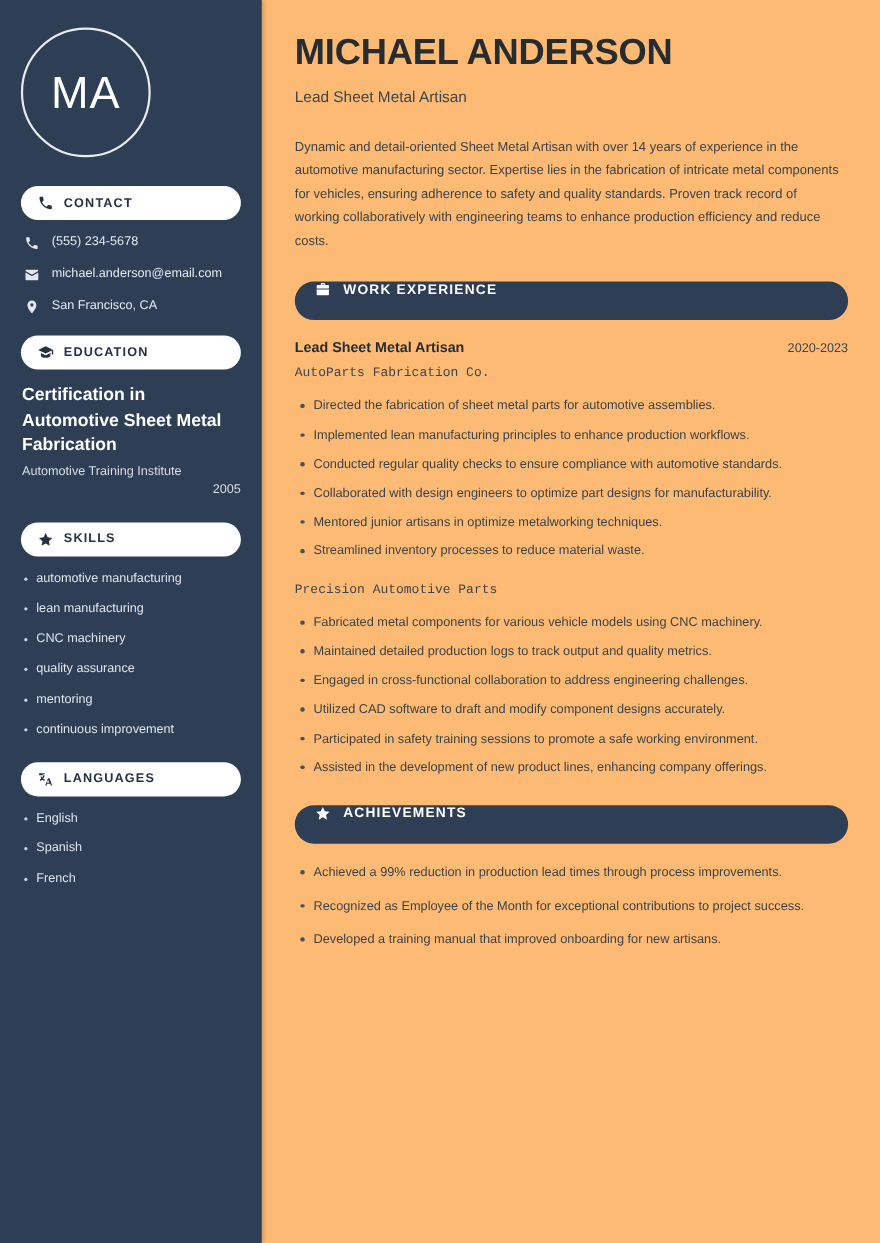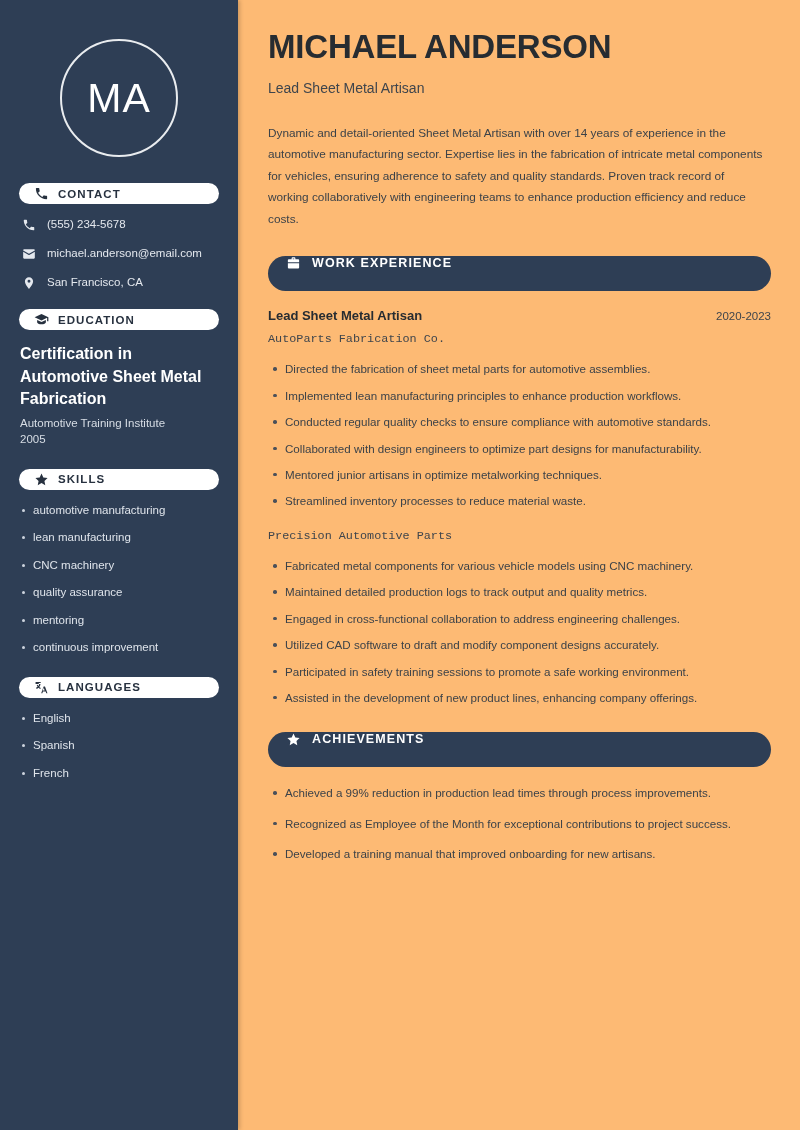--- a/index.html
+++ b/index.html
@@ -31,22 +31,22 @@
     background: #2e3e55;
     box-sizing: border-box;
     padding: 0 19px;
     position: relative;
     box-shadow: 2px 0 4px rgba(0,0,0,0.18);
     z-index: 2;
   }
 
   .avatar-wrap {
     display: flex;
-    justify-content: center;
-    padding-top: 39px;
+    justify-content: flex-start;
+    padding-top: 25px;
     padding-bottom: 26px;
   }
   .avatar {
     width: 118px;
     height: 118px;
     border-radius: 50%;
     border: 2px solid #e9ecef;
     display: flex;
     align-items: center;
     justify-content: center;
@@ -56,21 +56,21 @@
     color: #ffffff;
     font-size: 41px;
     font-weight: 400;
     letter-spacing: 1px;
     line-height: 1;
   }
 
   .pill {
     background: #ffffff;
     border-radius: 20px;
-    height: 21px;
+    height: 31px;
     display: flex;
     align-items: center;
     padding: 0 15px;
     margin-bottom: 13px;
     box-sizing: border-box;
   }
   .pill .pill-icon {
     display: inline-flex;
     align-items: center;
     justify-content: center;
@@ -128,20 +128,21 @@
     line-height: 1.42;
     margin: 0;
     padding-left: 1px;
   }
   .edu-year {
     color: #d7dde5;
     font-size: 11.5px;
     line-height: 1.42;
     margin: 0;
     padding-left: 1px;
+    text-align: right;
   }
 
   .side-ul {
     margin: 0;
     padding: 0;
     list-style: none;
   }
   .side-li {
     position: relative;
     color: #dfe4eb;

